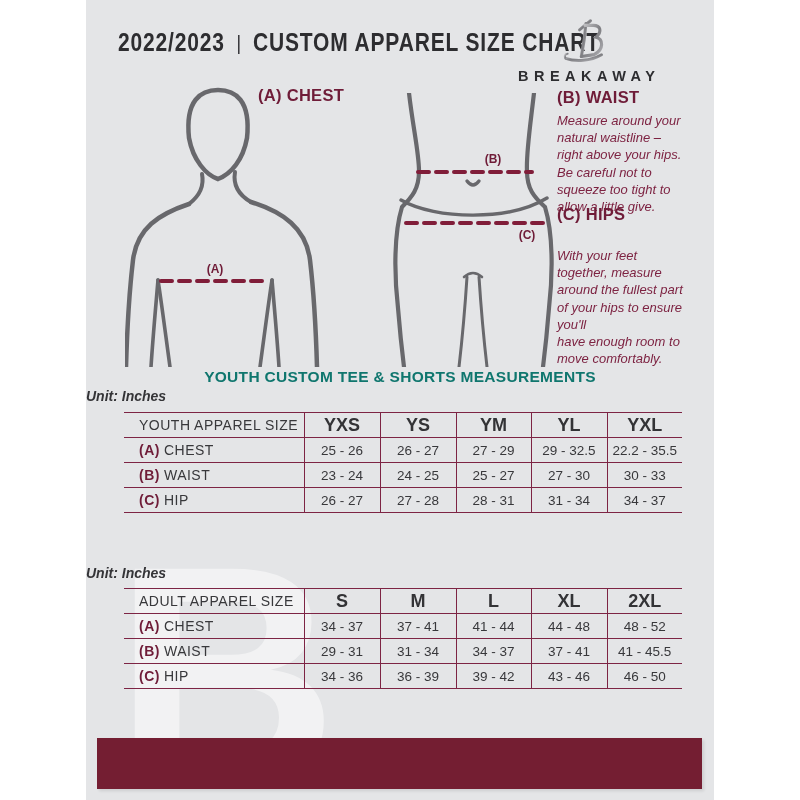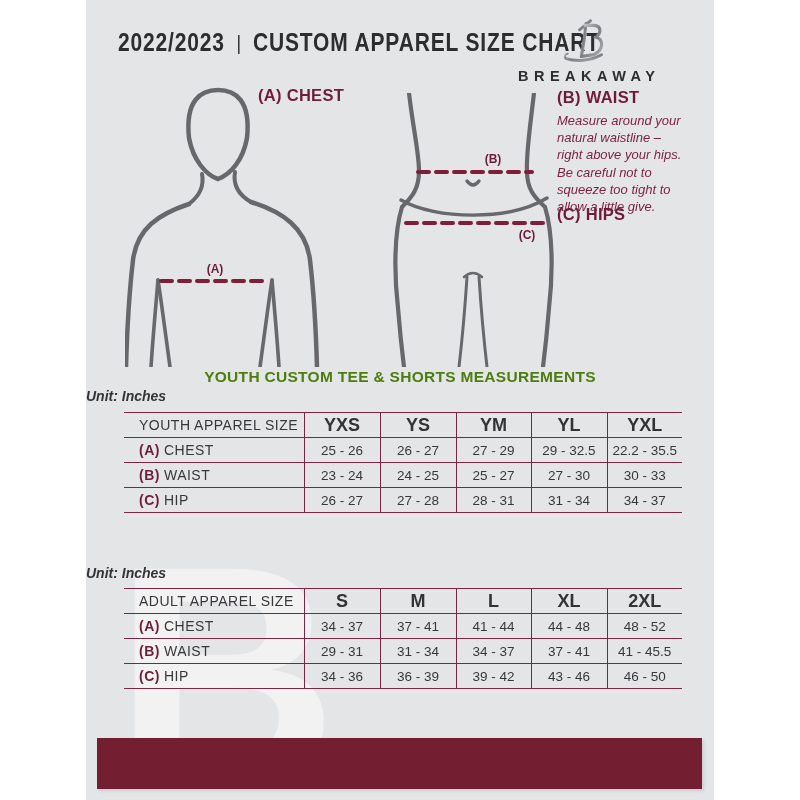--- a/index.html
+++ b/index.html
@@ -18,21 +18,21 @@
   
   .figure { position: absolute; z-index: 1; }
   .m-head { position: absolute; font-size: 16.5px; font-weight: bold; color: #6f1c38; letter-spacing: 0.3px; z-index: 2; }
   .m-desc { position: absolute; font-style: italic; font-size: 13px; line-height: 17.2px;
             color: #7d2342; white-space: pre-line; z-index: 2; }
   .diag-label { position: absolute; width: 44px; text-align: center; font-size: 12px; font-weight: bold;
                 color: #6f1c38; z-index: 2; }
 
   
   .tbl-title { position: absolute; left: 0; width: 628px; text-align: center; font-size: 15.5px;
-               font-weight: bold; color: #4d7c0f; letter-spacing: 0.3px; z-index: 2; }
+               font-weight: bold; color: #0f766e; letter-spacing: 0.3px; z-index: 2; }
   .tbl-unit { position: absolute; left: 0; width: 628px; text-align: left; font-size: 14px;
               font-style: italic; font-weight: bold; color: #343437; z-index: 2; }
   table { position: absolute; left: 38px; border-collapse: collapse; table-layout: fixed; width: 558px; z-index: 2; }
   tr { height: 25px; }
   td { border-top: 1.5px solid #7d2444; border-bottom: 1.5px solid #7d2444;
        text-align: center; font-size: 13.5px; color: #38383b; background: transparent; }
   td + td { border-left: 1.5px solid #7d2444; }
   td.lbl { text-align: left; padding-left: 15px; letter-spacing: 0.5px; font-size: 14px; }
   td.szh { font-weight: bold; font-size: 18px; color: #333336; }
   .rp { color: #6f1c38; font-weight: bold; margin-right: 4px; }
@@ -115,20 +115,27 @@
 
     <div class="m-head" style="left:471px; top:88px;">(B) WAIST</div>
     <div class="m-desc" style="left:471px; top:112px; width:158px;">Measure around your
 natural waistline –
 right above your hips.
 Be careful not to
 squeeze too tight to
 allow a little give.</div>
 
     <div class="m-head" style="left:471px; top:205px;">(C) HIPS</div>
+    <div class="m-desc" style="left:471px; top:247px; width:160px;">With your feet
+together, measure
+around the fullest part
+of your hips to ensure
+you'll
+have enough room to
+move comfortably.</div>
 
     <div class="tbl-title" style="top:368px;">YOUTH CUSTOM TEE &amp; SHORTS MEASUREMENTS</div>
     <div class="tbl-unit" style="top:388px;">Unit: Inches</div>
     <table style="top:412px;">
       <colgroup>
           <col style="width:180px">
           <col style="width:76px">
           <col style="width:76px">
           <col style="width:75px">
           <col style="width:76px">

